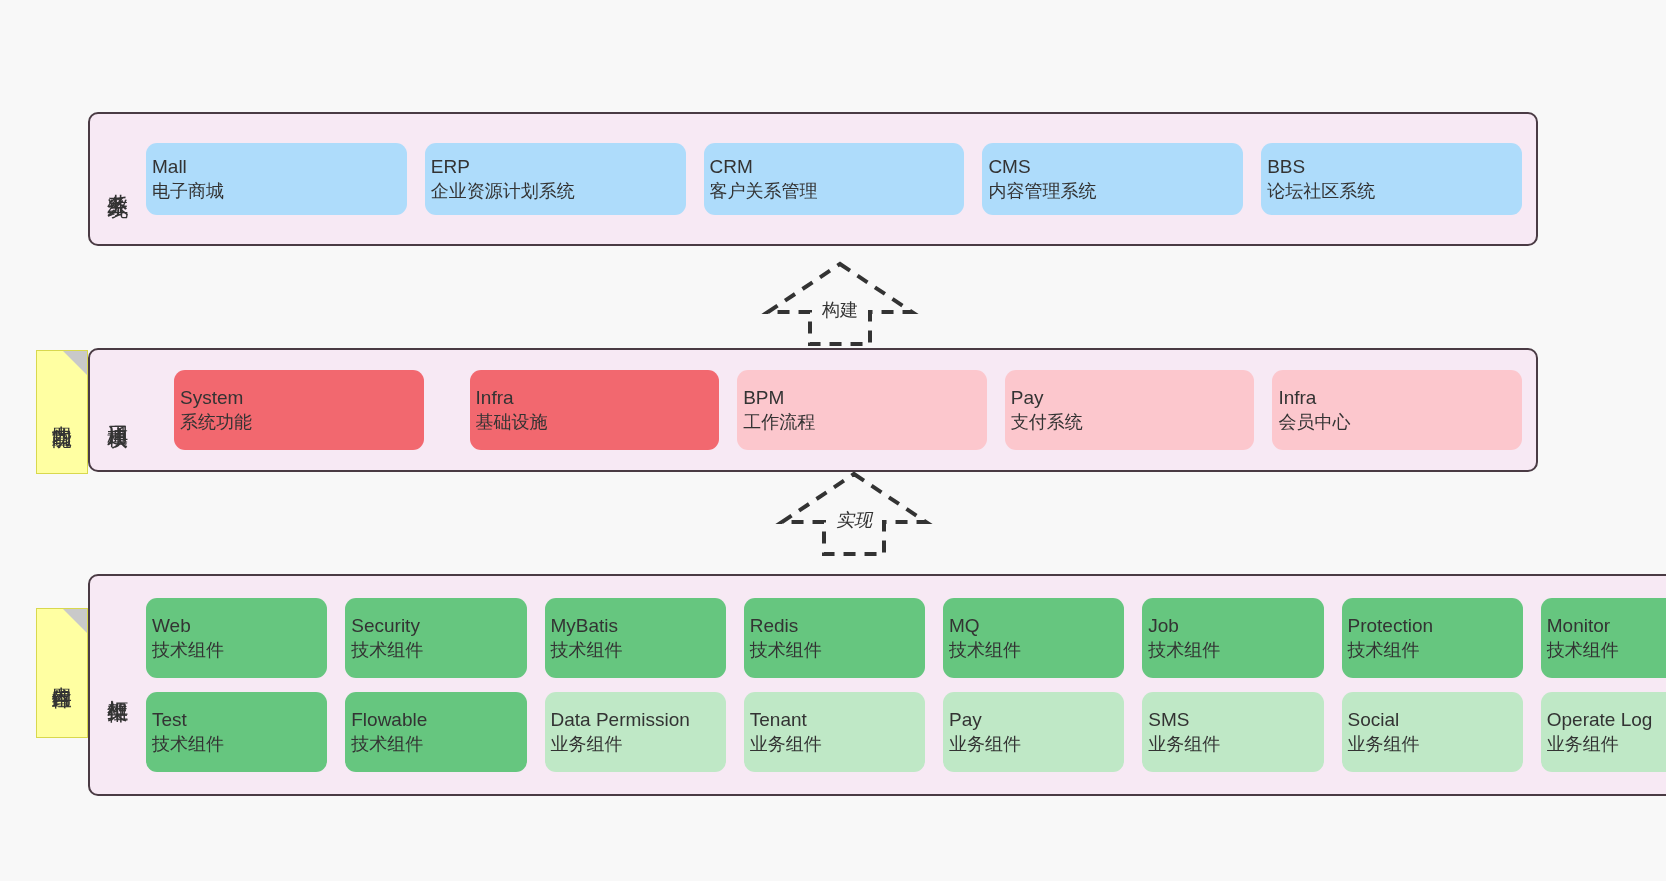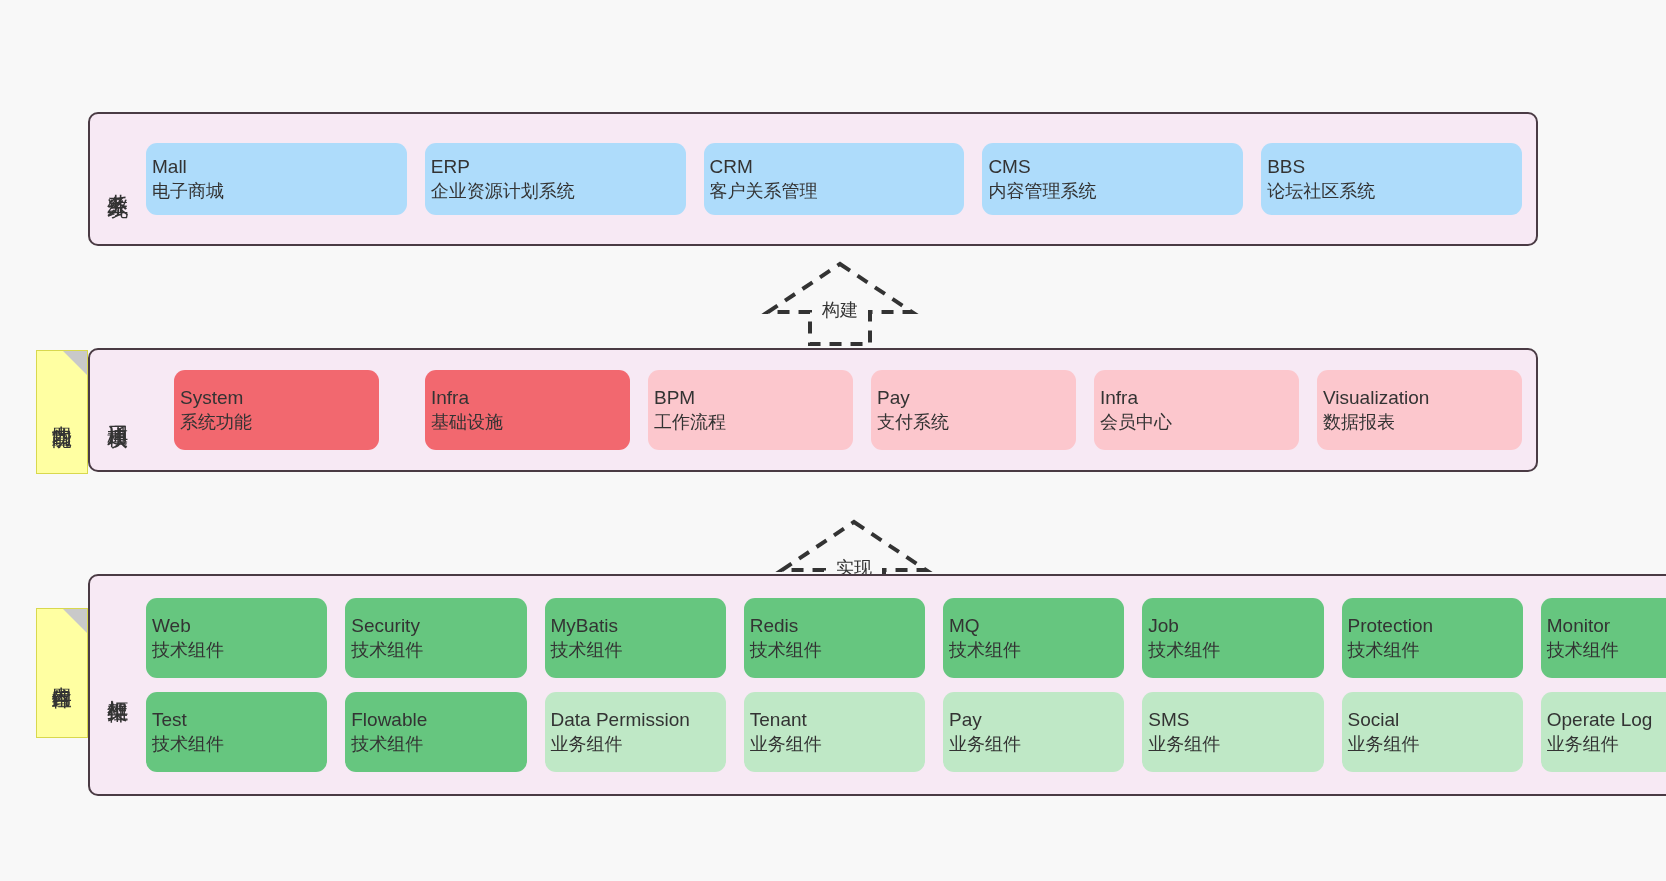--- a/index.html
+++ b/index.html
@@ -117,21 +117,21 @@
     height: 0;
     border-top: 24px solid #c9c9c9;
     border-left: 24px solid transparent;
   }
   #note-functions  { left: 36px; top: 350px; height: 124px; }
   #note-components { left: 36px; top: 608px; height: 130px; }
 
   
   .arrow { position: absolute; }
   #arrow-build  { left: 756px; top: 258px; width: 168px; height: 90px; }
-  #arrow-impl   { left: 770px; top: 516px; width: 168px; height: 90px; }
+  #arrow-impl   { left: 770px; top: 468px; width: 168px; height: 90px; font-style: italic; }
   .arrow svg { display: block; width: 100%; height: 100%; }
   .arrow .arrow-label {
     position: absolute;
     left: 0; right: 0;
     top: 40px;
     text-align: center;
     font-size: 18px;
     color: #333333;
     user-select: none;
   }
@@ -193,24 +193,20 @@
           <span class="t2">工作流程</span>
         </div>
         <div class="card c-pink">
           <span class="t1">Pay</span>
           <span class="t2">支付系统</span>
         </div>
         <div class="card c-pink">
           <span class="t1">Infra</span>
           <span class="t2">会员中心</span>
         </div>
-        <div class="card c-pink">
-          <span class="t1">Visualization</span>
-          <span class="t2">数据报表</span>
-        </div>
       </div>
     </div>
   </div>
 
   <div class="arrow" id="arrow-impl">
     <svg viewBox="0 0 168 90" preserveAspectRatio="none" aria-hidden="true">
       <path d="M 84 6 L 156 54 L 114 54 L 114 86 L 54 86 L 54 54 L 12 54 Z" fill="none" stroke="#333333" stroke-width="4" stroke-dasharray="12 9" stroke-linejoin="miter"></path>
     </svg>
     <div class="arrow-label">实现</div>
   </div>

